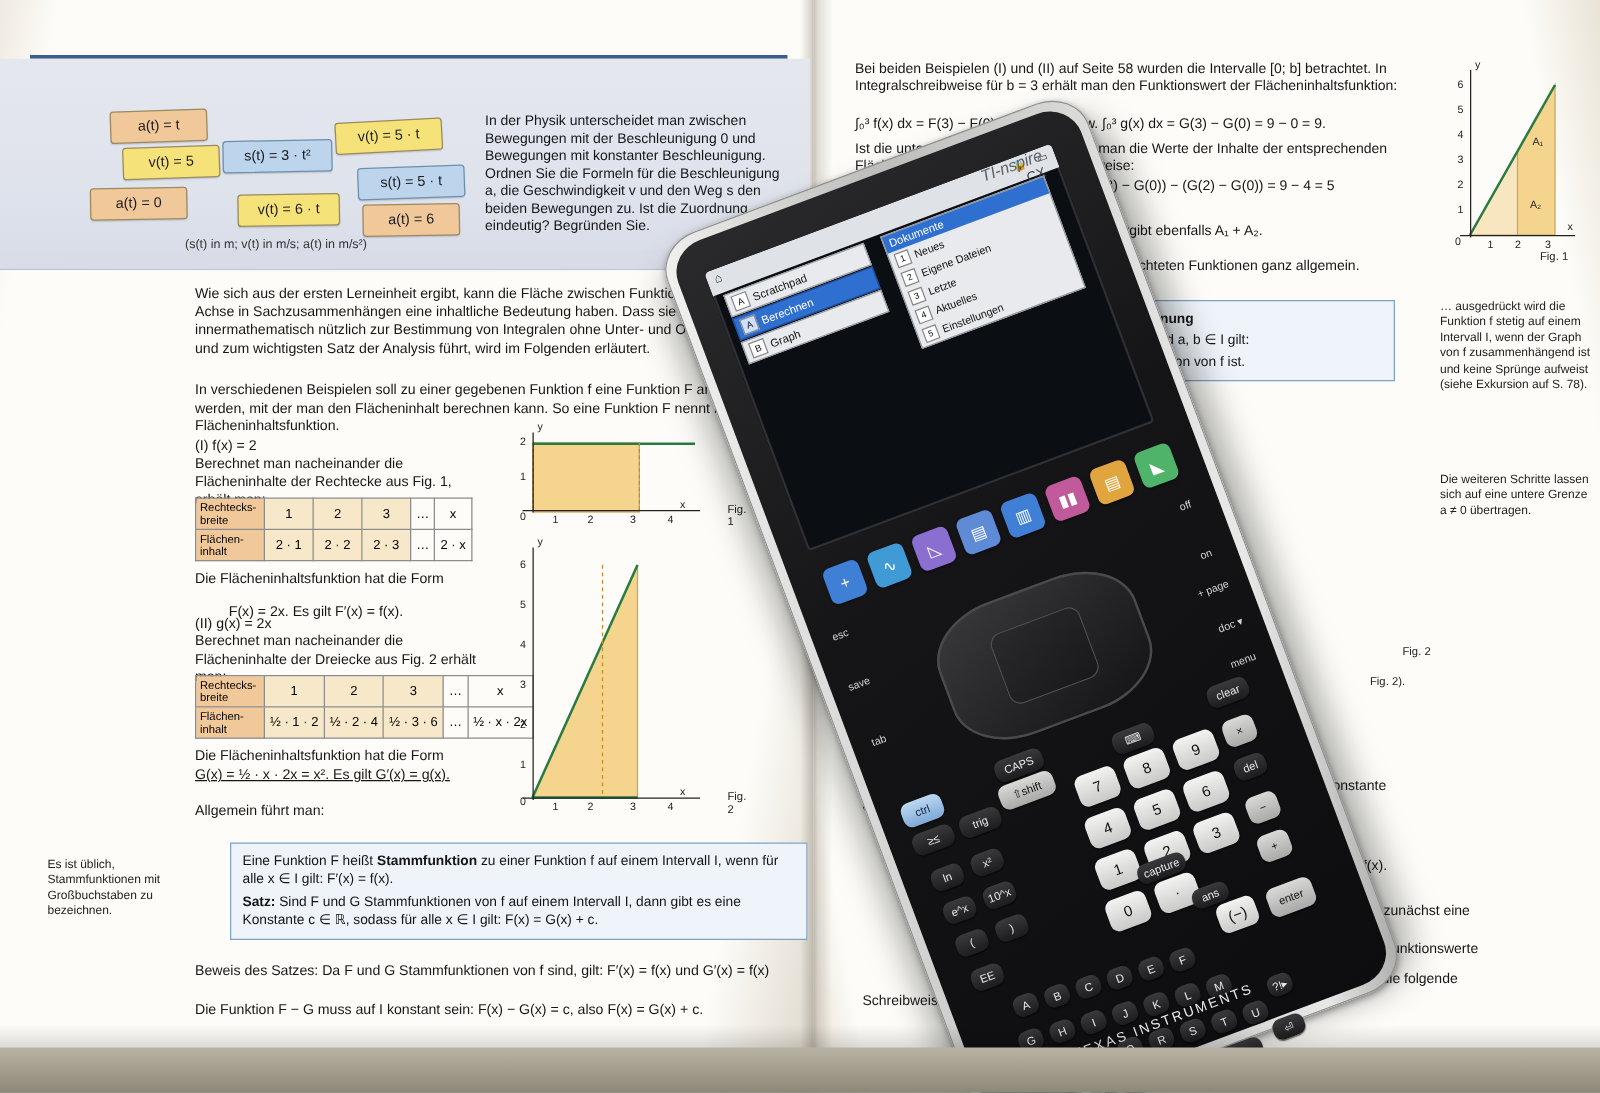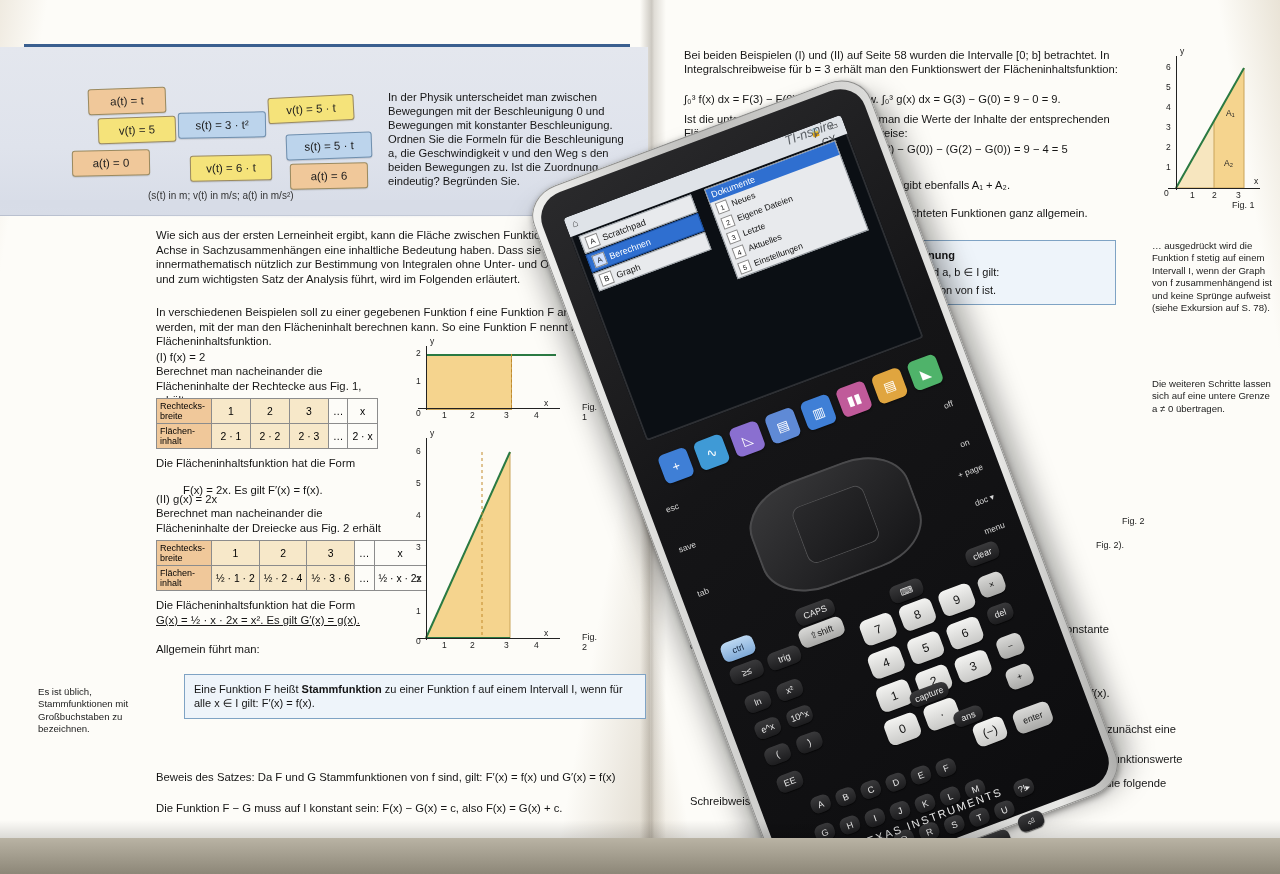--- a/index.html
+++ b/index.html
@@ -244,20 +244,23 @@
     <div class="tick-lbl" style="left:130px;top:208px;">4</div>
     <div class="tick-lbl" style="left:26px;top:-4px;">y</div>
     <div class="tick-lbl" style="left:140px;top:196px;">x</div>
     <div class="fig-lbl" style="left:178px;top:200px;">Fig. 2</div>
   </div>
 
   <div class="callout" style="left:160px;top:674px;width:442px;margin-left:24px;">
     <div>
       <span>Eine Funktion F heißt </span><b>Stammfunktion</b><span> zu einer Funktion f auf einem Intervall I, wenn für alle x ∈ I gilt:  F′(x) = f(x).</span>
     </div>
+    <div style="margin-top:4px;">
+      <b>Satz:</b><span> Sind F und G Stammfunktionen von f auf einem Intervall I, dann gibt es eine Konstante c ∈ ℝ, sodass für alle x ∈ I gilt:  F(x) = G(x) + c.</span>
+    </div>
   </div>
 
   <div class="side-note" style="left:38px;top:686px;width:116px;">Es ist üblich, Stammfunktionen mit Großbuchstaben zu bezeichnen.</div>
 
   <div class="body-par" style="left:156px;top:770px;width:466px;">Beweis des Satzes: Da F und G Stammfunktionen von f sind, gilt:  F′(x) = f(x)  und  G′(x) = f(x)</div>
   <div class="body-par" style="left:156px;top:801px;width:466px;">Die Funktion F − G muss auf I konstant sein:  F(x) − G(x) = c,  also  F(x) = G(x) + c.</div>
 
   <div class="folio" style="left:28px;">58</div>
   <div class="footer" style="left:58px;">II Schlüsselkonzept: Integral</div>
 

